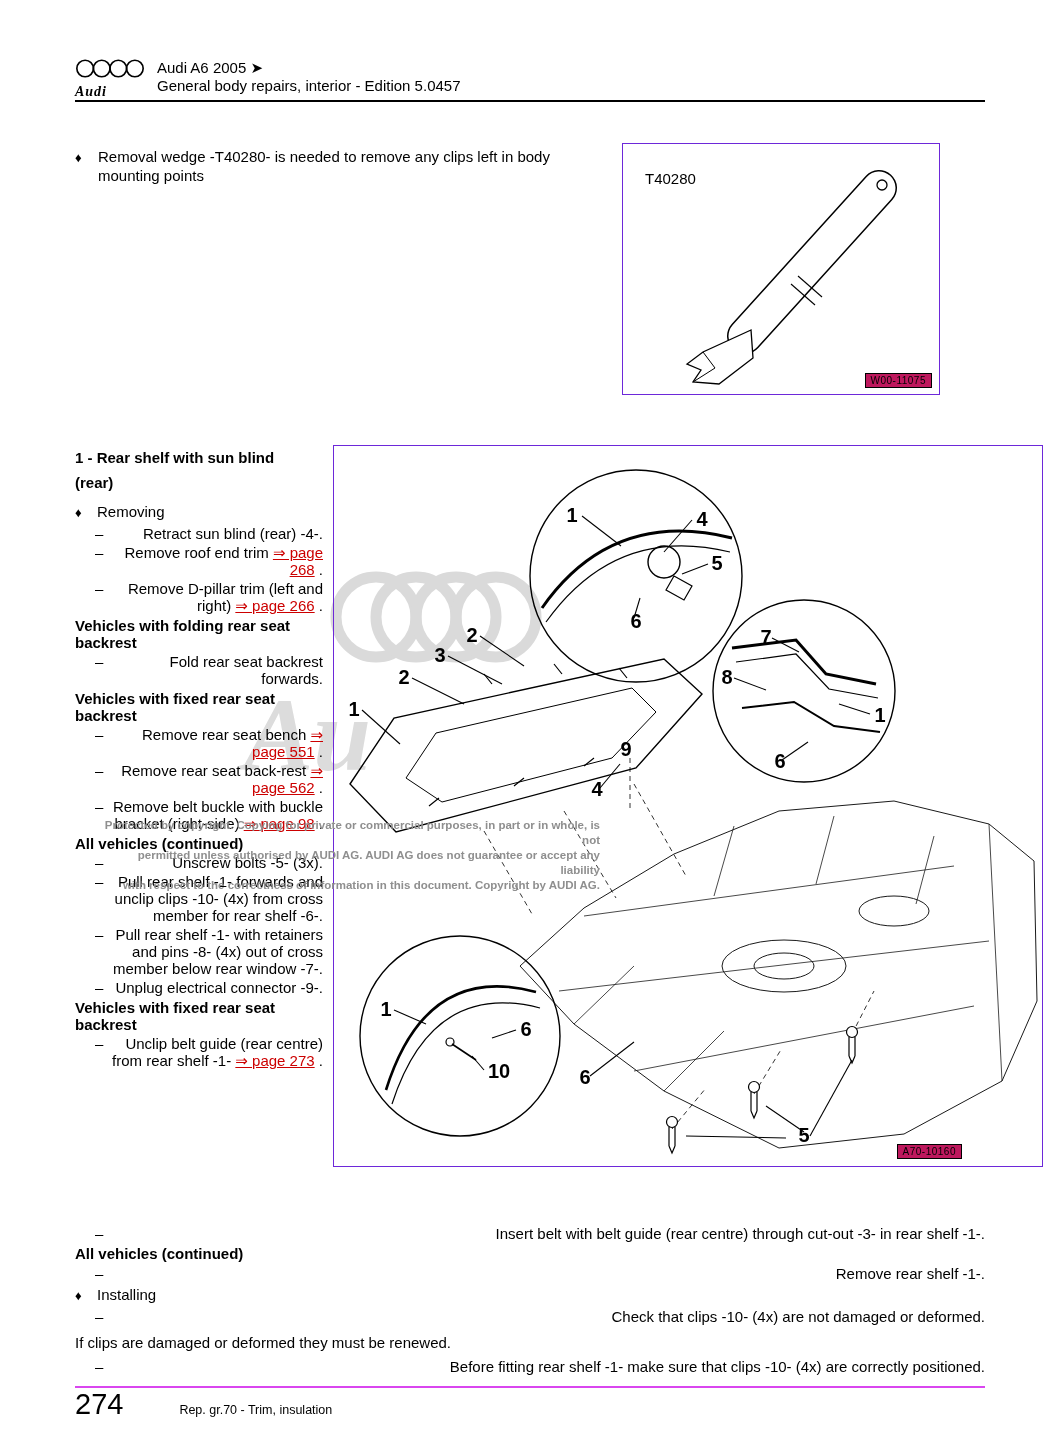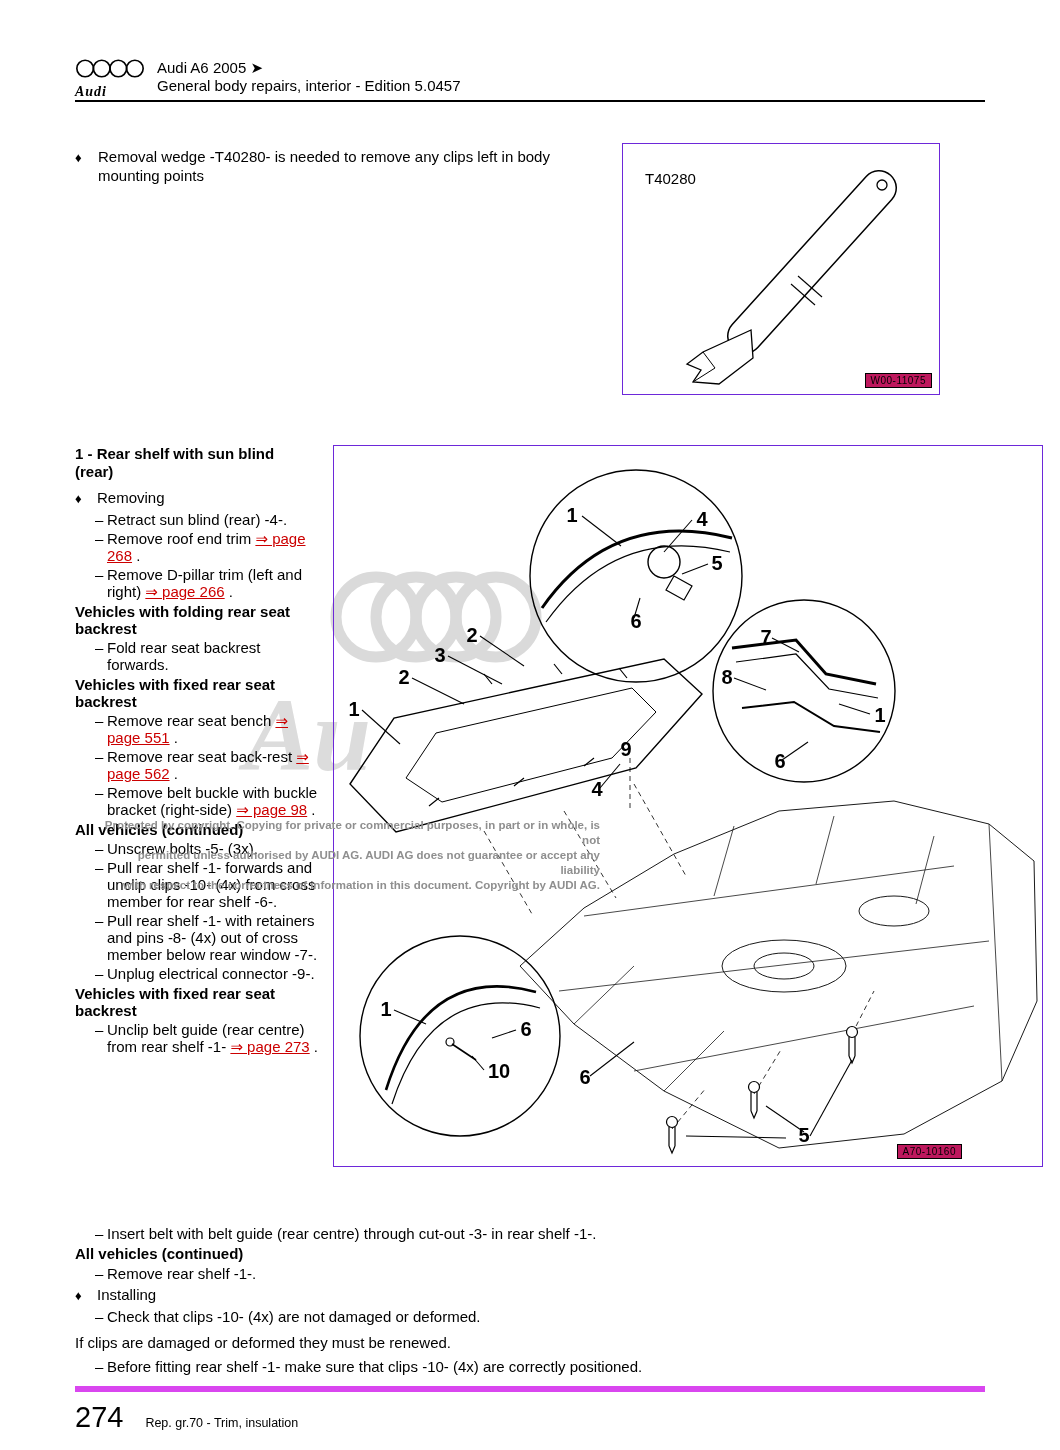--- a/index.html
+++ b/index.html
@@ -22,47 +22,47 @@
   .diamond-item .m { flex:0 0 23px; font-size:13px; padding-top:1px; }
   .figbox { position:relative; border:1px solid #6d28d9; background:#fff; }
   .fig1 { width:318px; height:252px; flex:0 0 318px; }
   .toollabel { position:absolute; left:22px; top:26px; font-size:15px; }
   .figid { position:absolute; right:7px; bottom:6px; border:1px solid #000; background:#be185d; font-size:10px; padding:1px 5px; letter-spacing:0.5px; }
 
   
   .main { position:absolute; left:75px; top:445px; width:965px; }
   .maininner { display:flex; align-items:flex-start; }
   .leftcol { width:248px; flex:0 0 248px; position:relative; z-index:2; font-size:15px; line-height:17px; margin-right:10px; }
-  .secheading { font-size:15px; font-weight:bold; width:235px; margin-bottom:8px; line-height:18px; }
+  .secheading { font-size:15px; font-weight:bold; width:235px; margin-bottom:8px; line-height:25px; }
   .subhead { font-weight:bold; margin-top:3px; }
   .step { display:flex; margin-top:2px; }
   .step .m { flex:0 0 32px; padding-left:20px; }
-  .step .t { flex:1; }
+  .step .t { flex:1;text-align:right; }
   .d-row { display:flex; margin:4px 0 4px 0; }
   .d-row .m { flex:0 0 22px; font-size:13px; padding-top:1px; }
   .xref { color:#cc0000; text-decoration:underline; cursor:pointer; }
 
   .fig2 { width:710px; height:722px; flex:0 0 710px; position:relative; z-index:1; background:transparent; }
   .figid2 { right:80px; bottom:7px; }
 
   
   .wm-rings { position:absolute; left:255px; top:108px; z-index:0; }
   .wm-rings circle { fill:none; stroke:#dadada; stroke-width:11; }
   .wm-au { position:absolute; left:122px; top:238px; z-index:0; font-size:104px; font-weight:bold; color:#dcdcdc; line-height:1; font-family:"Liberation Serif", serif; font-style:italic;margin-left:47px; }
   .copyright { position:absolute; left:25px; top:373px; width:500px; z-index:4; text-align:right; font-size:11.5px; line-height:15px; color:#8f8f8f;font-weight:bold; }
 
   
   .bottom { position:absolute; left:75px; top:1222px; width:910px; font-size:15px; line-height:17px; }
   .bottom .step { margin-top:3px; }
   .note { margin:9px 0 7px 0; }
 
   
-  .ftr { position:absolute; left:75px; top:1386px; width:910px; border-top:6px solid #d946ef; padding-top:9px; display:flex; align-items:baseline; }
+  .ftr { position:absolute; left:75px; top:1386px; width:910px; border-top:2px solid #d946ef; padding-top:0; display:flex; align-items:baseline;gap:41px; }
   .pagenum { font-size:29px; }
-  .ftrcap { font-size:12.5px; margin-left:22px; }
+  .ftrcap { font-size:12.5px; margin-left:15px; }
 
   
   .callout text { font-family:"Liberation Sans", sans-serif; font-size:20px; font-weight:bold; fill:#000; text-anchor:middle; }
 </style>
 </head>
 <body>
 
 <div class="page">
 
   <header class="hdr">

